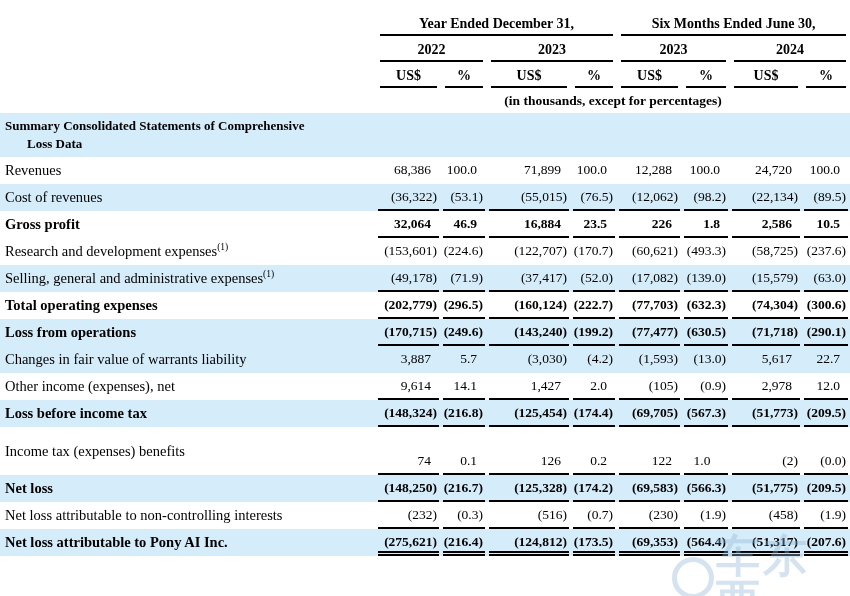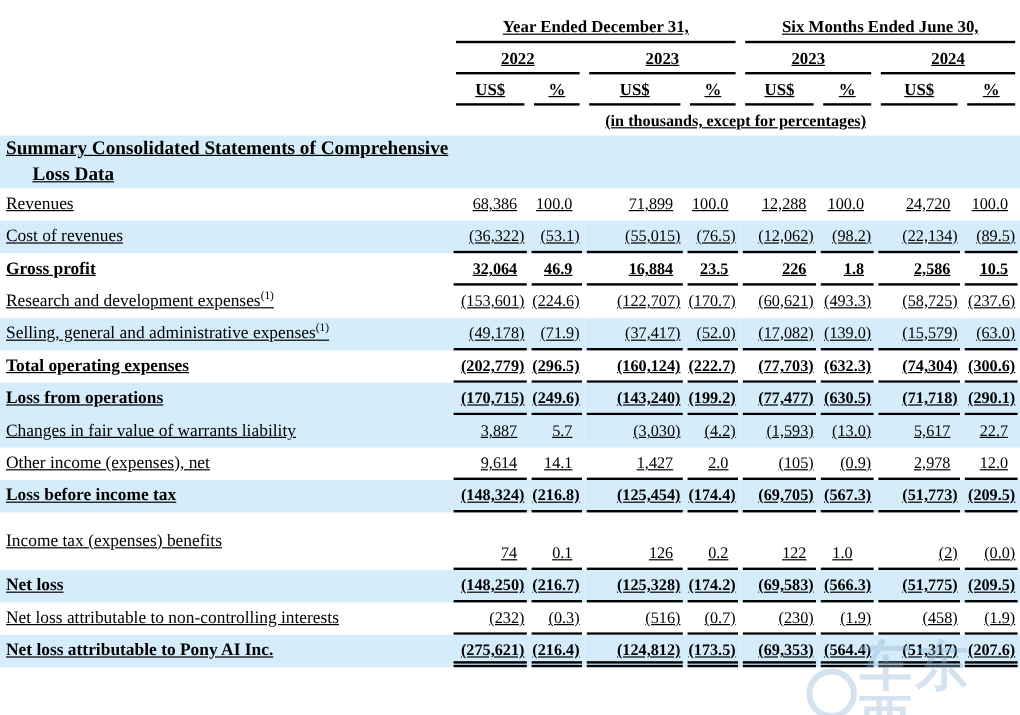--- a/index.html
+++ b/index.html
@@ -1,17 +1,17 @@
 <!DOCTYPE html>
 <html><head>
 <meta charset="utf-8">
 <style>
   html,body{margin:0;padding:0;background:#fff;}
   .page{position:relative;width:850px;height:596px;background:#fff;overflow:hidden;
-        font-family:"Liberation Serif", serif;color:#000;text-decoration:underline;}
+        font-family:"Liberation Serif", serif;color:#000;}
   table{border-collapse:separate;border-spacing:0;table-layout:fixed;width:850px;margin-top:8px;}
   thead tr.grp-row{height:28px;}
   thead tr.yr-row{height:26px;}
   thead tr.un-row{height:26px;}
   thead tr.note-row{height:24px;padding-left:24px;}
   thead td{vertical-align:bottom;padding:0;}
   .grp,.yr,.un{font-weight:bold;text-align:center;font-size:14px;
                border-bottom:2px solid #000;margin:0 4px;padding-bottom:2px;white-space:nowrap;}
   .note{text-align:center;font-weight:bold;font-size:13.5px;padding:5px 0 4px;}
   tbody tr{height:27px;}
@@ -20,21 +20,21 @@
   .blue{background:#d5ecfa;}
   .bold{font-weight:bold;}
   .lbl{font-size:14.5px;padding-left:5px;text-align:left;vertical-align:middle;white-space:nowrap;}
   .lbl sup{font-size:9.5px;line-height:0;}
   .indent{padding-left:22px;}
   .num{vertical-align:bottom;}
   .val{text-align:right;white-space:nowrap;margin:0 2px;padding:3px 2px 4px 0;
        font-size:13.5px;border-bottom:2px solid transparent;}
   .u{border-bottom:2px solid #000;}
   .uu{border-bottom:5px double #000;padding-bottom:1px;}
-  .section .lbl{font-size:16px;line-height:1.35;}
+  .section .lbl{font-size:13px;line-height:1.35;}
   .watermark{position:absolute;left:672px;top:534px;display:flex;align-items:center;gap:2px;
              opacity:.38;pointer-events:none;}
   .wm-ring{width:32px;height:32px;border:5px solid #8fb6d6;border-radius:50%;flex:none;}
   .wm-text{font-family:"Liberation Sans", sans-serif;font-weight:bold;font-size:44px;
            color:#8fb6d6;letter-spacing:3px;line-height:1;}
 </style>
 </head>
 <body>
 
 <div class="page">

